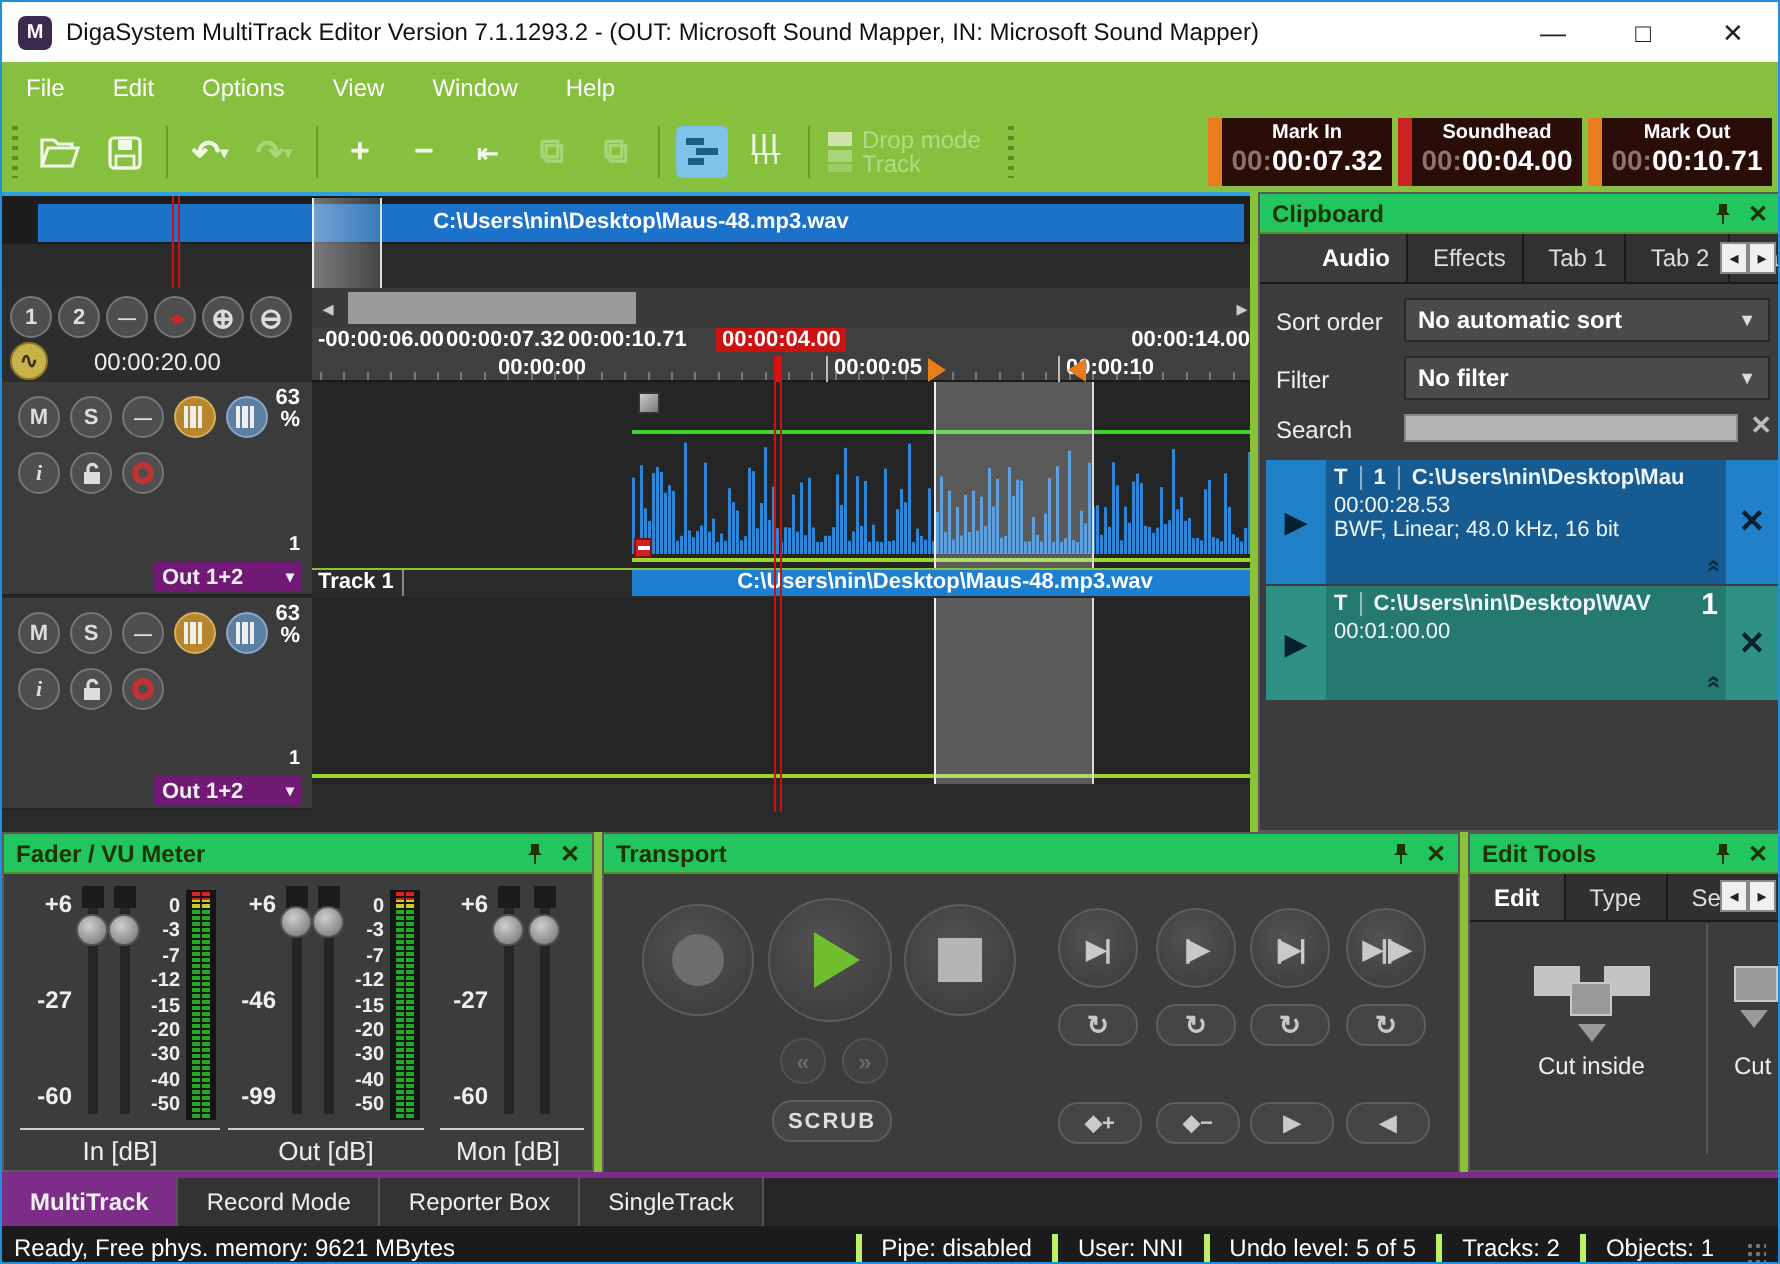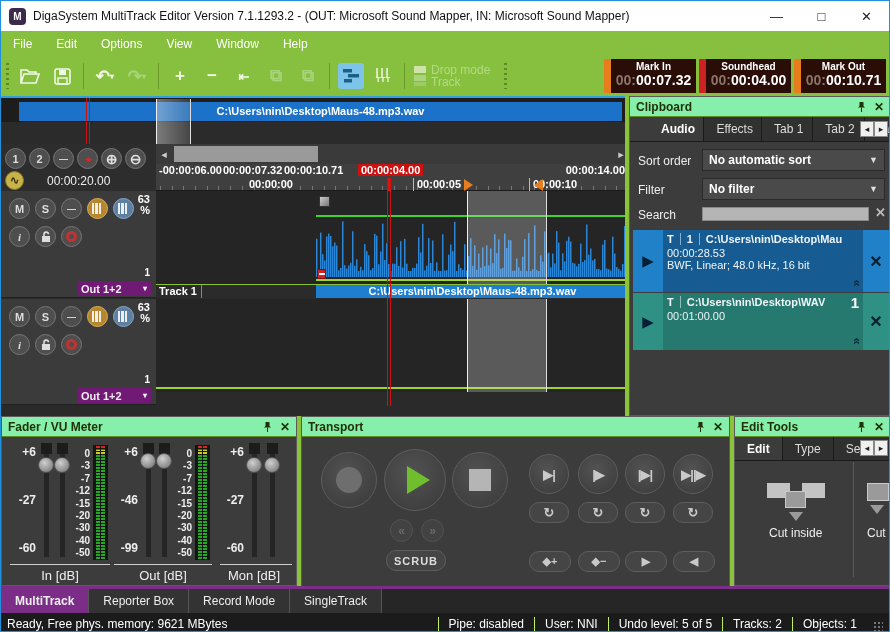--- a/index.html
+++ b/index.html
@@ -92,21 +92,21 @@
              font-size:11px; font-weight:bold; text-align:center; line-height:13px; white-space:nowrap; overflow:hidden; }
   .envline { position:absolute; height:2px; }
   .sel { position:absolute; left:311px; width:80px; background:rgba(230,230,230,.28);
          border-left:1px solid #eee; border-right:1px solid #ddd; }
   .playhead { position:absolute; width:4px; background:linear-gradient(90deg,#c11 1px, transparent 1px 3px, #c11 3px); }
   .fhandle { position:absolute; left:163px; top:5px; width:11px; height:11px; background:linear-gradient(135deg,#ccc,#777); border:1px solid #333; }
   .redmark { position:absolute; left:161px; top:78px; width:9px; height:10px; background:#d12222; border:1px solid #801010; }
   .redmark::after { content:""; position:absolute; left:1px; top:3px; width:6px; height:2px; background:#fff; }
 
   
-  .panel-title { position:absolute; left:0; top:0; width:100%; height:20px; background:#86efac; color:#203307;
+  .panel-title { position:absolute; left:0; top:0; width:100%; height:20px; background:#22c55e; color:#203307;
                  font-size:12px; font-weight:bold; display:flex; align-items:center; padding:0 6px; border-bottom:1px solid #5d8c21; }
   .pt-ic { margin-left:auto; display:flex; gap:8px; color:#203307; font-size:12px; align-items:center; }
   .panel { background:#3c3c3c; border:1px solid #5a5a5a; }
   .gsep { background:#8ac33a; }
 
   
   .cliptabs { position:absolute; left:0; top:20px; width:100%; height:25px; background:#303030; display:flex; border-bottom:1px solid #1a1a1a; }
   .ctab { height:100%; padding:0 12px; font-size:12px; color:#ddd; display:flex; align-items:center; border-right:1px solid #1a1a1a; background:#313131; white-space:nowrap; overflow:hidden; }
   .ctab.active { background:#3c3c3c; color:#fff; font-weight:bold;padding-left:31px; }
   .tab-scroll { position:absolute; right:2px; top:24px; display:flex; }
@@ -165,21 +165,21 @@
   .cuticon .m { position:absolute; background:#9a9a9a; border:1px solid #c9c9c9; }
   .cuticon .t { position:absolute; width:0; height:0; border-left:7px solid transparent; border-right:7px solid transparent; border-top:9px solid #9a9a9a; }
   .cutlabel { position:absolute; color:#eee; font-size:12px; white-space:nowrap; }
 
   
   .purpleline { left:0; top:585px; width:100%; height:3px; background:#7b2d87; }
   .btabs { left:0; top:588px; width:100%; height:24px; background:#262626; display:flex; }
   .btab { height:100%; padding:0 14px; display:flex; align-items:center; font-size:12px; color:#eee; background:#333; border-right:1px solid #555; }
   .btab.active { background:#7b2d87; font-weight:bold; }
   .statusbar { left:0; top:612px; width:100%; height:19px; background:#1b1b1b; display:flex; align-items:flex-end; color:#fff; font-size:12px; padding:0 6px; border-bottom:1px solid #2aa1e8; }
-  .sseg { border-left:1px solid #bef264; padding:0 10px; white-space:nowrap; }
+  .sseg { border-left:3px solid #bef264; padding:0 10px; white-space:nowrap; }
   .gripdots { width:10px; height:10px; margin-left:6px;
               background:radial-gradient(circle, #777 1px, transparent 1.2px); background-size:4px 4px; }
 </style>
 </head>
 <body>
 
 <div id="app">
 
   <div class="abs titlebar">
     <div class="appicon ctr">M</div>
@@ -784,22 +784,22 @@
       <div class="m" style="left:0; top:4px; width:22px; height:18px;"></div>
 
       <div class="t" style="left:3px; top:26px;"></div>
     </div>
     <div class="cutlabel" style="left:132px; top:109px;">Cut o</div>
   </div>
 
   <div class="abs purpleline"></div>
   <div class="abs btabs">
     <div class="btab active">MultiTrack</div>
+    <div class="btab">Record Mode</div>
     <div class="btab">Reporter Box</div>
-    <div class="btab">Record Mode</div>
     <div class="btab">SingleTrack</div>
   </div>
 
   <div class="abs statusbar">
     <span>Ready, Free phys. memory: 9621 MBytes</span>
     <span style="margin-left:auto"></span>
     <span class="sseg">Pipe: disabled</span>
     <span class="sseg">User: NNI</span>
     <span class="sseg">Undo level: 5 of 5</span>
     <span class="sseg">Tracks: 2</span>

